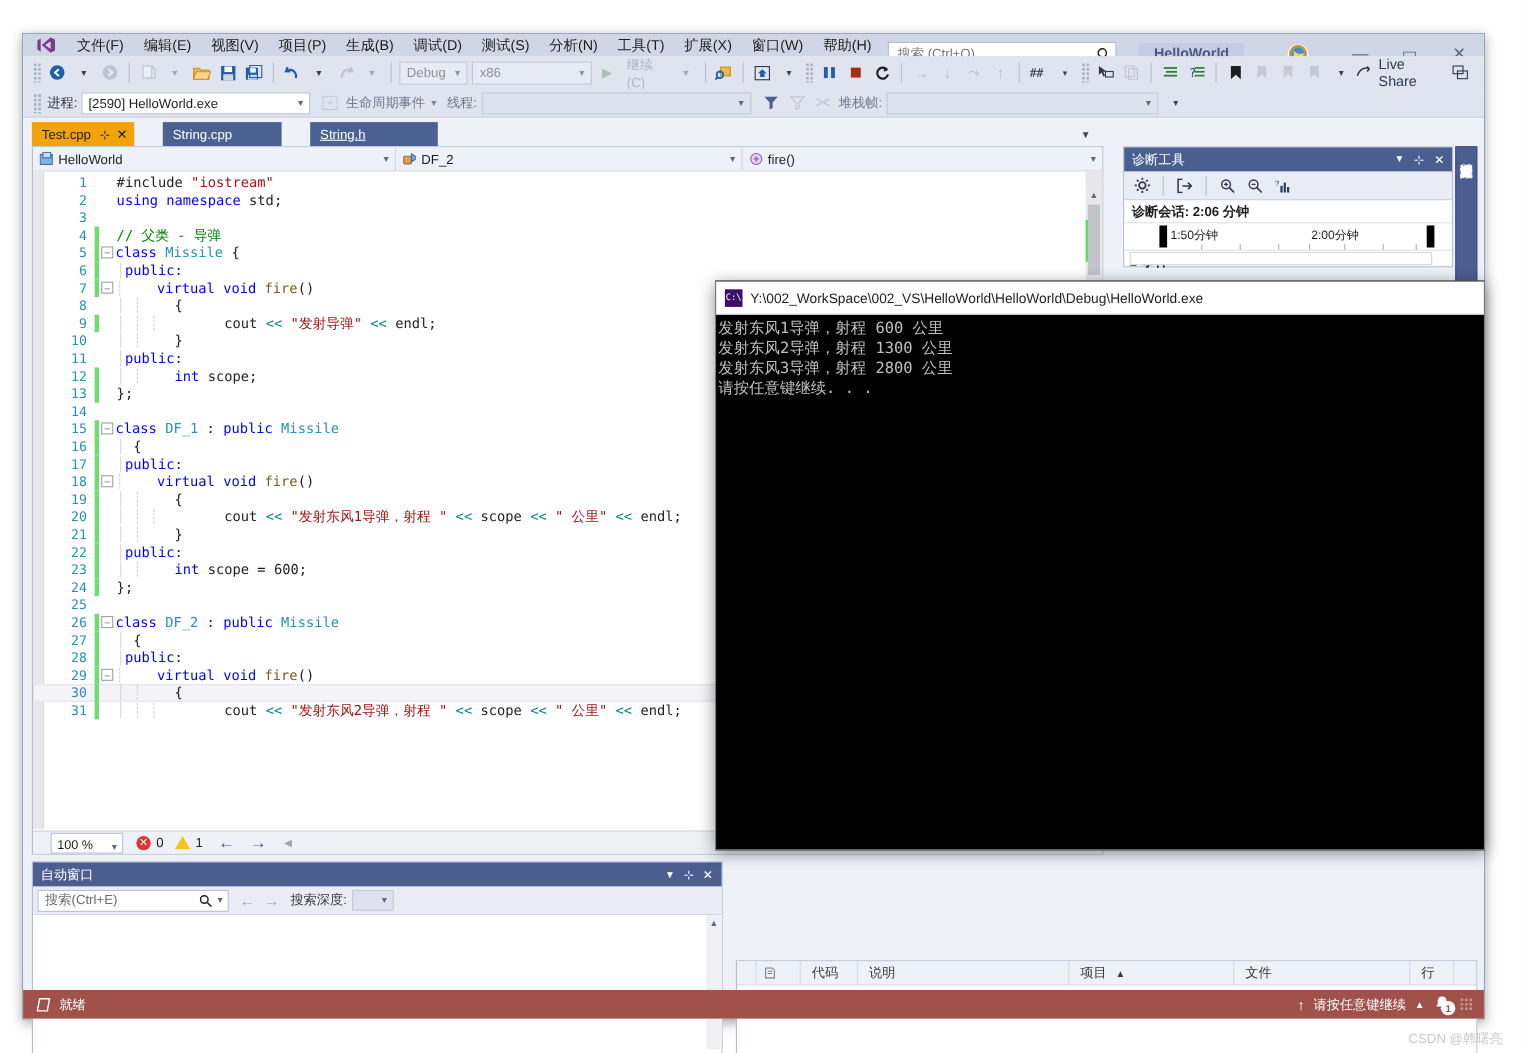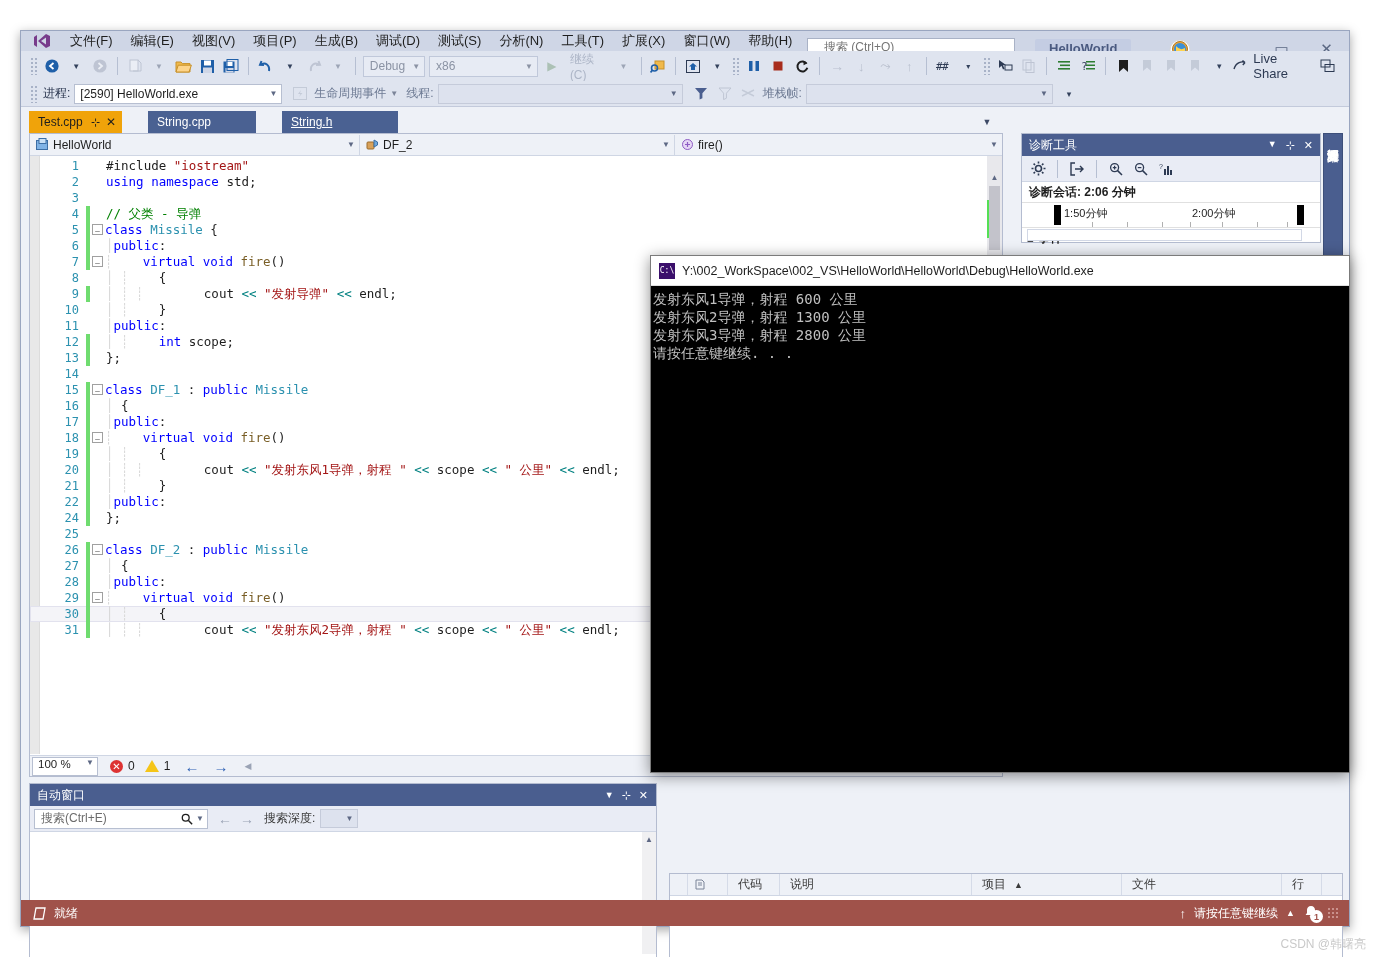--- a/index.html
+++ b/index.html
@@ -33,21 +33,20 @@
   .menu { display: flex; align-items: center; height: 36px; }
   .menu-item {
     font-size: 13px; color: #1e1e1e; padding: 4px 9px; cursor: default;
     white-space: nowrap;
   }
   .search-box {
     position: absolute; left: 786px; top: 7px;
     width: 208px; height: 22px; background: #ffffff;
     border: 1px solid #a9b2c6; display:flex; align-items:center;
     padding: 0 4px 0 6px;
-    flex-direction: column;
   }
   .search-box input {
     border: 0; outline: 0; width: 180px; font-size: 12px; color: #606060;
     font-family: "Liberation Sans", sans-serif; background: transparent;
   }
   .search-ico { margin-left: auto; color: #2b2b2b; font-size: 13px; }
   .proj-chip {
     position: absolute; left: 1014px; top: 8px;
     background: #c4cde3; color: #4a5a80; font-size: 13px; font-weight: bold;
     padding: 2px 14px; border-radius: 2px;
@@ -157,22 +156,22 @@
   .split-btn {
     position:absolute; right:0; top:22px; width:15px; height:14px; background:#e8e8ec;
     display:flex; align-items:center; justify-content:center; font-size:9px; color:#3d4a66;
   }
 
   .editor-status {
     position:absolute; left:0; bottom:0; height:21px; width:100%;
     background:#eef1f7; border-top:1px solid #cfd6e4; display:flex; align-items:center;
   }
   .zoom-combo {
-    width:66px; height:19px; margin:0 2px 0 2px; background:#ffffff; border:1px solid #b7bfd1;
-    font-size:11.5px; color:#1e1e1e; display:flex; align-items:flex-start; padding:0 3px 0 5px;
+    width:66px; height:19px; margin:0 2px 0 16px; background:#ffffff; border:1px solid #b7bfd1;
+    font-size:11.5px; color:#1e1e1e; display:flex; align-items:flex-end; padding:0 3px 0 5px;
   }
   .zoom-combo .cc { margin-left:auto; font-size:8px; color:#5d6884;}
   .err-chip { display:flex; align-items:center; font-size:12px; color:#1e1e1e; margin-left:10px; }
   .err-dot { width:13px; height:13px; border-radius:50%; background:#d33; color:#fff;
     font-size:10px; display:flex; align-items:center; justify-content:center; margin-right:5px; font-weight:bold;}
   .warn-tri { width:0;height:0;border-left:7px solid transparent;border-right:7px solid transparent;
     border-bottom:12px solid #f5c518; margin-right:5px; position:relative;}
   .nav-arrow { font-size:15px; color:#2b5fb4; margin-left:14px; }
 
   
@@ -665,20 +664,21 @@
               <div class="cline"><span class="lnum">13</span><span class="chbar green"></span><span class="fold"></span><span class="ctext"><span class="">};</span></span></div>
               <div class="cline"><span class="lnum">14</span><span class="chbar"></span><span class="fold"></span><span class="ctext"></span></div>
               <div class="cline"><span class="lnum">15</span><span class="chbar green"></span><span class="fold" style="border: 1px solid rgb(160, 160, 160); line-height: 12px; margin: 2px; width: 11px; height: 11px; font-size: 9px;">−</span><span class="ctext"><span class="kw">class </span><span class="typ">DF_1</span><span class=""> : </span><span class="kw">public </span><span class="typ">Missile</span></span></div>
               <div class="cline"><span class="lnum">16</span><span class="chbar green"></span><span class="fold"></span><span class="ctext"><span class="guide">│</span><span class=""> {</span></span></div>
               <div class="cline"><span class="lnum">17</span><span class="chbar green"></span><span class="fold"></span><span class="ctext"><span class="guide">│</span><span class="kw">public</span><span class="">:</span></span></div>
               <div class="cline"><span class="lnum">18</span><span class="chbar green"></span><span class="fold" style="border: 1px solid rgb(160, 160, 160); line-height: 12px; margin: 2px; width: 11px; height: 11px; font-size: 9px;">−</span><span class="ctext"><span class="guide">┊</span><span class="">    </span><span class="kw">virtual void </span><span class="fn">fire</span><span class="">()</span></span></div>
               <div class="cline"><span class="lnum">19</span><span class="chbar green"></span><span class="fold"></span><span class="ctext"><span class="guide">│ ┊</span><span class="">    {</span></span></div>
               <div class="cline"><span class="lnum">20</span><span class="chbar green"></span><span class="fold"></span><span class="ctext"><span class="guide">│ ┊ ┊</span><span class="">        cout </span><span class="op">&lt;&lt; </span><span class="str">"发射东风1导弹，射程 "</span><span class="op"> &lt;&lt; </span><span class="">scope </span><span class="op">&lt;&lt; </span><span class="str">" 公里"</span><span class="op"> &lt;&lt; </span><span class="">endl;</span></span></div>
               <div class="cline"><span class="lnum">21</span><span class="chbar green"></span><span class="fold"></span><span class="ctext"><span class="guide">│ ┊</span><span class="">    }</span></span></div>
               <div class="cline"><span class="lnum">22</span><span class="chbar green"></span><span class="fold"></span><span class="ctext"><span class="guide">│</span><span class="kw">public</span><span class="">:</span></span></div>
+              <div class="cline"><span class="lnum">23</span><span class="chbar green"></span><span class="fold"></span><span class="ctext"><span class="guide">│ ┊</span><span class="kw">    int </span><span class="">scope = </span><span class="num">600</span><span class="">;</span></span></div>
               <div class="cline"><span class="lnum">24</span><span class="chbar green"></span><span class="fold"></span><span class="ctext"><span class="">};</span></span></div>
               <div class="cline"><span class="lnum">25</span><span class="chbar"></span><span class="fold"></span><span class="ctext"></span></div>
               <div class="cline"><span class="lnum">26</span><span class="chbar green"></span><span class="fold" style="border: 1px solid rgb(160, 160, 160); line-height: 12px; margin: 2px; width: 11px; height: 11px; font-size: 9px;">−</span><span class="ctext"><span class="kw">class </span><span class="typ">DF_2</span><span class=""> : </span><span class="kw">public </span><span class="typ">Missile</span></span></div>
               <div class="cline"><span class="lnum">27</span><span class="chbar green"></span><span class="fold"></span><span class="ctext"><span class="guide">│</span><span class=""> {</span></span></div>
               <div class="cline"><span class="lnum">28</span><span class="chbar green"></span><span class="fold"></span><span class="ctext"><span class="guide">│</span><span class="kw">public</span><span class="">:</span></span></div>
               <div class="cline"><span class="lnum">29</span><span class="chbar green"></span><span class="fold" style="border: 1px solid rgb(160, 160, 160); line-height: 12px; margin: 2px; width: 11px; height: 11px; font-size: 9px;">−</span><span class="ctext"><span class="guide">┊</span><span class="">    </span><span class="kw">virtual void </span><span class="fn">fire</span><span class="">()</span></span></div>
               <div class="cline cur"><span class="lnum">30</span><span class="chbar green"></span><span class="fold"></span><span class="ctext"><span class="guide">│ ┊</span><span class="">    {</span></span></div>
               <div class="cline"><span class="lnum">31</span><span class="chbar green"></span><span class="fold"></span><span class="ctext"><span class="guide">│ ┊ ┊</span><span class="">        cout </span><span class="op">&lt;&lt; </span><span class="str">"发射东风2导弹，射程 "</span><span class="op"> &lt;&lt; </span><span class="">scope </span><span class="op">&lt;&lt; </span><span class="str">" 公里"</span><span class="op"> &lt;&lt; </span><span class="">endl;</span></span></div>
             </div>
         </div>

